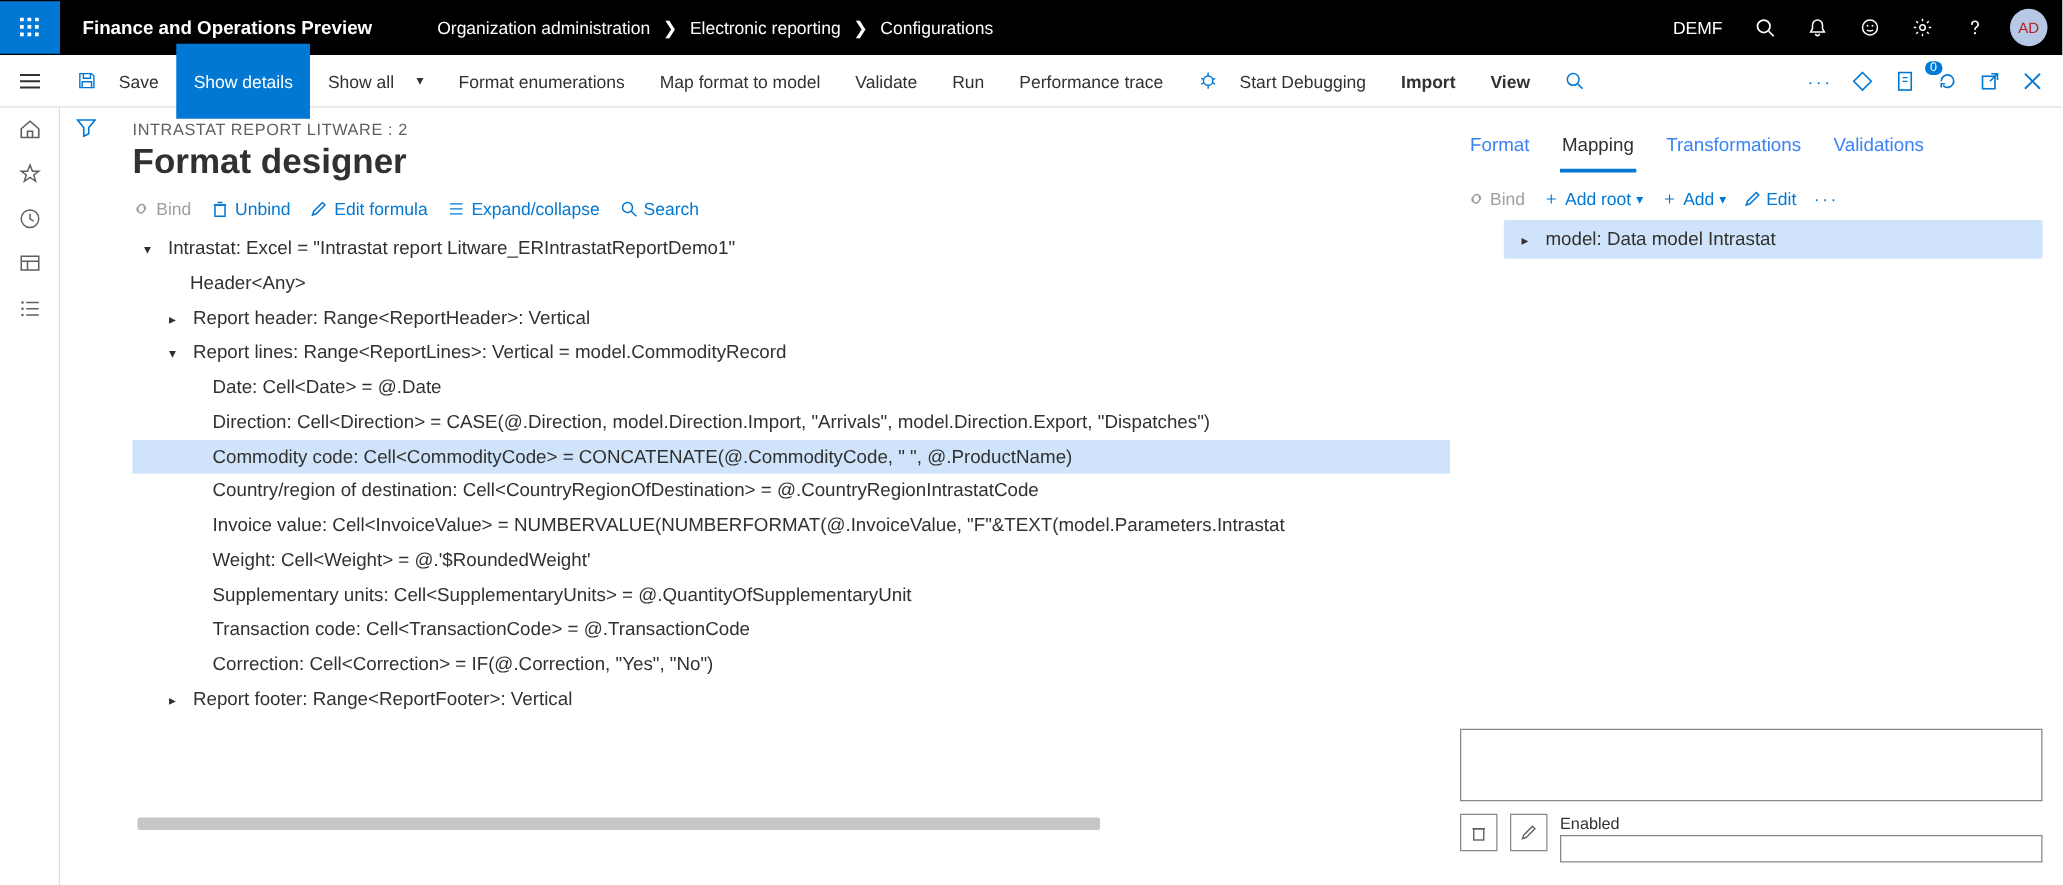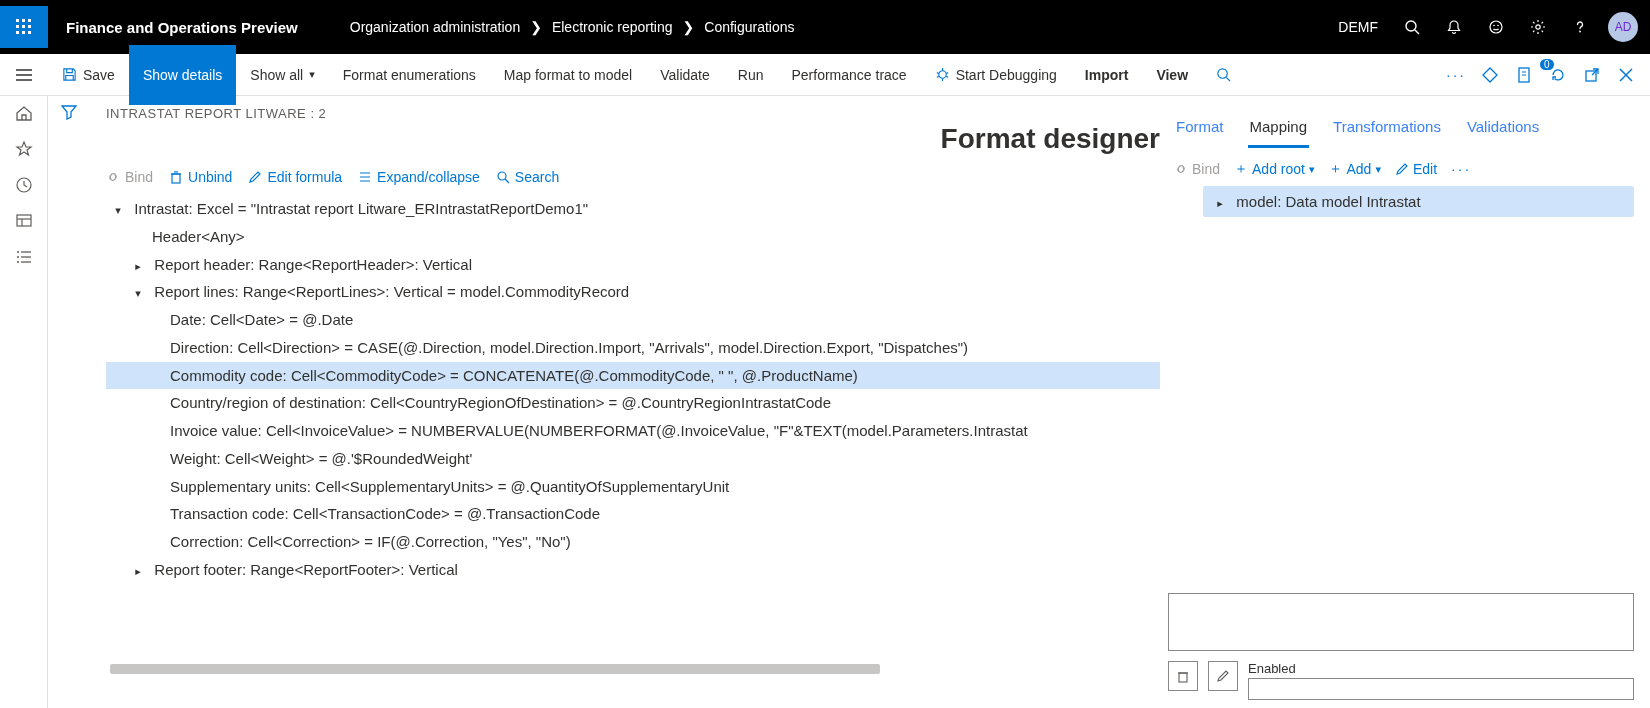--- a/index.html
+++ b/index.html
@@ -1,52 +1,52 @@
 <!DOCTYPE html>
 <html><head>
 <meta charset="utf-8">
 <style>
 * { box-sizing: border-box; font-family: "Segoe UI", Arial, sans-serif; }
 body { margin: 0; padding: 0; font-size: 14px; color: #323130; background: #fff; }
 
 
-.topbar { height: 54px; background: #000; color: #fff; display: flex; align-items: center; }
+.topbar { height: 44px; background: #000; color: #fff; display: flex; align-items: center; }
 .topbar .waffle { width: 48px; height: 42px; background: #0078d4; display:flex; align-items:center; justify-content:center; }
 .topbar .app-title { padding: 0 18px; font-size: 15px; font-weight:600; }
 .topbar .crumb { display:flex; align-items:center; padding-left: 28px; }
 .topbar .crumb-item { padding: 0 6px; font-size: 14px; }
 .topbar .crumb-sep { padding: 0 4px; color: #fff; }
 .topbar .spacer { flex: 1; }
 .topbar .right { display:flex; align-items:center; gap: 14px; padding-right: 12px; }
 .topbar .icon-btn { width: 28px; height: 28px; display:flex; align-items:center; justify-content:center; }
-.topbar .avatar { width: 30px; height: 30px; border-radius: 50%; background: #b6c8e6; color:#6d28d9; display:flex; align-items:center; justify-content:center; font-size: 12px; font-weight:400; }
+.topbar .avatar { width: 30px; height: 30px; border-radius: 50%; background: #b6c8e6; color:#b91c1c; display:flex; align-items:center; justify-content:center; font-size: 12px; font-weight:400; }
 .topbar .company { font-size:14px; padding-right:6px; }
 
 
 .cmdbar { height: 42px; border-bottom: 1px solid #e1dfdd; display:flex; align-items:center; padding: 0 8px 0 0; }
 .cmdbar .left-slot { width: 48px; display:flex; align-items:center; justify-content:center; }
-.cmdbar .cmd { padding: 0 14px; height: 60px; display:flex; align-items:center; gap:6px; font-size: 14px; cursor:pointer; }
+.cmdbar .cmd { padding: 0 14px; height: 60px; display:flex; align-items:center; gap:18px; font-size: 14px; cursor:pointer; }
 .cmdbar .cmd.primary { background:#0078d4; color:#fff; }
 .cmdbar .cmd .chev { font-size:11px; }
 .cmdbar .divider-flex { flex:1; }
 .cmdbar .right-cmds { display:flex; align-items:center; gap:10px; padding-right:4px; }
 .cmdbar .right-cmds .ic { width:24px; display:flex; justify-content:center; }
 
 
 .shell { display:flex; height: calc(100vh - 84px); }
 .leftrail { width: 48px; border-right: 1px solid #e1dfdd; display:flex; flex-direction:column; align-items:center; padding-top:8px; gap:18px; }
 .leftrail .ic { color:#605e5c; }
 
 .filterrail { width: 42px; display:flex; justify-content:center; padding-top:8px; }
 
 .content { flex:1; display:flex; overflow:hidden; }
 
 .leftpane { flex:1; padding: 10px 0 0 16px; overflow:auto; position:relative; }
 .leftpane .supertitle { font-size: 13px; color: #605e5c; letter-spacing: .5px; }
-.leftpane .pagetitle { font-size: 28px; font-weight:600; margin: 2px 0 14px 0; text-align: right; }
+.leftpane .pagetitle { font-size: 28px; font-weight:600; margin: 2px 0 14px 0; }
 
 .toolbar-links { display:flex; gap:16px; align-items:center; margin-bottom:10px; }
 .toolbar-links .lnk { color:#0078d4; display:flex; align-items:center; gap:5px; font-size:14px; cursor:pointer; }
 .toolbar-links .lnk.disabled { color:#a19f9d; cursor:default; }
 
 .tree { font-size: 15px; line-height: 1.85; }
 .tree .row { white-space: nowrap; padding-left: 4px; }
 .tree .caret { display:inline-block; width:16px; text-align:center; font-size:11px; color:#323130; user-select:none; }
 .tree .ind1 { padding-left: 24px; }
 .tree .ind2 { padding-left: 46px; }

